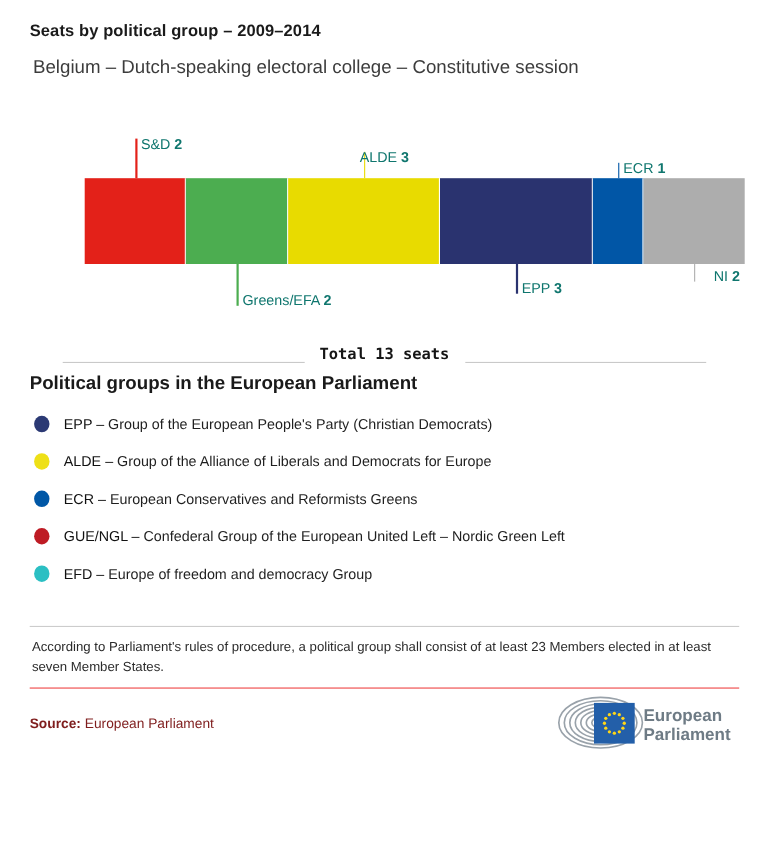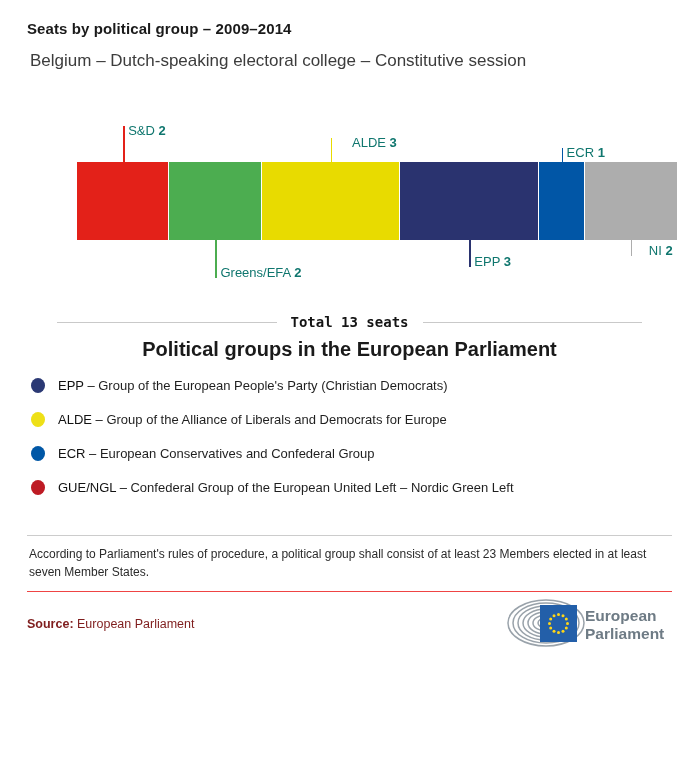--- a/index.html
+++ b/index.html
@@ -10,26 +10,26 @@
   .title { font-size:15px; font-weight:bold; line-height:18px; letter-spacing:.1px; }
   .subtitle { font-size:17px; font-weight:400; color:#3c3c3c; line-height:20px;
               margin-top:13px; padding-left:3px; }
 
   .chart-canvas { position:relative; height:190px; margin-top:39px; }
   .bar-segment { position:absolute; top:52px; height:78px; }
   .callout-tick { position:absolute; width:1.5px; }
   .callout-label { position:absolute; font-size:13px; white-space:nowrap; color:#0f766e; }
   .callout-label b { font-weight:bold; }
 
-  .total-divider { display:flex; align-items:center; margin:14px 30px 0 30px; height:16px; }
+  .total-divider { display:flex; align-items:flex-end; margin:14px 30px 0 30px; height:16px; }
   .total-divider .rule { flex:1; height:1px; background:#c9c9c9; }
   .total-text { font-family:"DejaVu Sans Mono", monospace; font-weight:bold;
                 font-size:14px; padding:0 14px; color:#151515; }
 
-  .legend-heading { font-size:20px; font-weight:bold; margin-top:10px; line-height:18px;text-align:center; }
+  .legend-heading { font-size:17px; font-weight:bold; margin-top:10px; line-height:18px; }
   .legend-list { margin-top:10px; }
   .legend-row { display:flex; align-items:center; height:34px; }
   .legend-dot { width:14px; height:15px; border-radius:50%; margin:0 13px 0 4px; flex:0 0 auto; }
   .legend-text { font-size:13px; color:#1f1f1f; white-space:nowrap; }
   .legend-text b { font-weight:normal; color:#111; }
 
   .footnote-box { margin-top:31px; border-top:1px solid #cccccc; border-bottom:1px solid #ef4444;
                   padding:9px 2px 10px 2px; }
   .footnote-text { font-size:12px; line-height:1.5; color:#2b2b2b; max-width:648px; }
 
@@ -48,21 +48,21 @@
 
   <div class="chart-canvas">
       <div class="bar-segment" style="left: 50px; width: 92.3077px; background: rgb(227, 33, 25); border-right: 1px solid rgb(255, 255, 255);"></div>
       <div class="callout-tick" style="left: 96.1538px; height: 36px; top: 16px; background: rgb(227, 33, 25);"></div>
       <div class="callout-label" style="left: 101.154px; top: 13px;"><span>S&amp;D </span><b>2</b></div>
       <div class="bar-segment" style="left: 142.308px; width: 92.3077px; background: rgb(76, 173, 80); border-right: 1px solid rgb(255, 255, 255);"></div>
       <div class="callout-tick" style="left: 188.462px; height: 38px; top: 130px; background: rgb(76, 173, 80);"></div>
       <div class="callout-label" style="left: 193.462px; top: 155px;"><span>Greens/EFA </span><b>2</b></div>
       <div class="bar-segment" style="left: 234.615px; width: 138.462px; background: rgb(232, 219, 0); border-right: 1px solid rgb(255, 255, 255);"></div>
       <div class="callout-tick" style="left: 303.846px; height: 24px; top: 28px; background: rgb(232, 219, 0);"></div>
-      <div class="callout-label" style="left: 325px; top: 25px; text-align: right;"><span>ALDE </span><b>3</b></div>
+      <div class="callout-label" style="left: 300px; top: 25px; text-align: right;"><span>ALDE </span><b>3</b></div>
       <div class="bar-segment" style="left: 373.077px; width: 138.462px; background: rgb(42, 51, 111); border-right: 1px solid rgb(255, 255, 255);"></div>
       <div class="callout-tick" style="left: 442.308px; height: 27px; top: 130px; background: rgb(42, 51, 111);"></div>
       <div class="callout-label" style="left: 447.308px; top: 144px;"><span>EPP </span><b>3</b></div>
       <div class="bar-segment" style="left: 511.538px; width: 46.1538px; background: rgb(1, 86, 166); border-right: 1px solid rgb(255, 255, 255);"></div>
       <div class="callout-tick" style="left: 534.615px; height: 14px; top: 38px; background: rgb(1, 86, 166);"></div>
       <div class="callout-label" style="left: 539.615px; top: 35px;"><span>ECR </span><b>1</b></div>
       <div class="bar-segment" style="left: 557.692px; width: 92.3077px; background: rgb(173, 173, 173);"></div>
       <div class="callout-tick" style="left: 603.846px; height: 16px; top: 130px; background: rgb(173, 173, 173);"></div>
       <div class="callout-label" style="left: 608.846px; top: 133px; padding-left: 13px;"><span>NI </span><b>2</b></div>
     </div>
@@ -78,25 +78,29 @@
       <div class="legend-row">
         <span class="legend-dot" style="background: rgb(43, 57, 116);"></span>
         <span class="legend-text"><b>EPP – </b><span>Group of the European People's Party (Christian Democrats)</span></span>
       </div>
       <div class="legend-row">
         <span class="legend-dot" style="background: rgb(238, 224, 23);"></span>
         <span class="legend-text"><b>ALDE – </b><span>Group of the Alliance of Liberals and Democrats for Europe</span></span>
       </div>
       <div class="legend-row">
         <span class="legend-dot" style="background: rgb(0, 87, 166);"></span>
-        <span class="legend-text"><b>ECR – </b><span>European Conservatives and Confederal Group</span></span>
+        <span class="legend-text"><b>ECR – </b><span>European Conservatives and Reformists Greens</span></span>
       </div>
       <div class="legend-row">
         <span class="legend-dot" style="background: rgb(190, 27, 36);"></span>
         <span class="legend-text"><b>GUE/NGL – </b><span>Confederal Group of the European United Left – Nordic Green Left</span></span>
+      </div>
+      <div class="legend-row">
+        <span class="legend-dot" style="background: rgb(43, 191, 195);"></span>
+        <span class="legend-text"><b>EFD – </b><span>Europe of freedom and democracy Group</span></span>
       </div>
     </div>
 
   <div class="footnote-box">
     <div class="footnote-text">According to Parliament's rules of procedure, a political group shall consist of at least 23 Members elected in at least seven Member States.</div>
   </div>
 
   <div class="source-row">
     <div class="source-text">
       <b>Source:</b>

